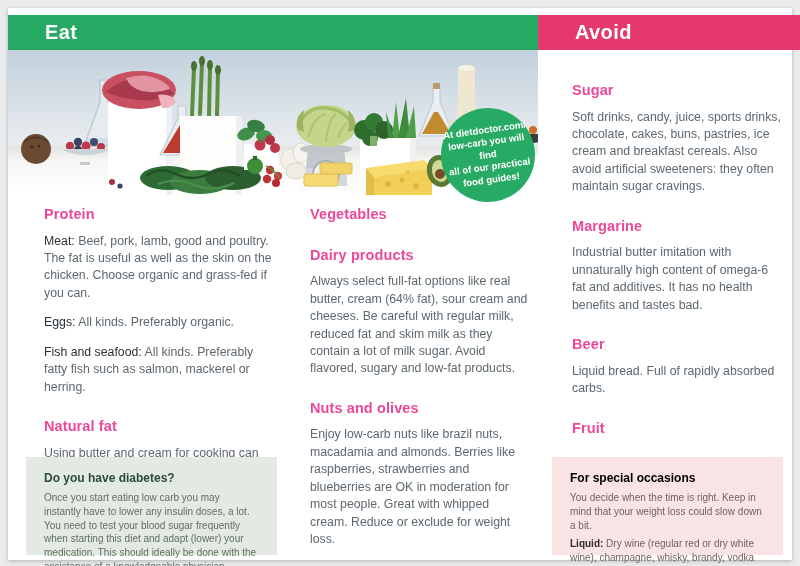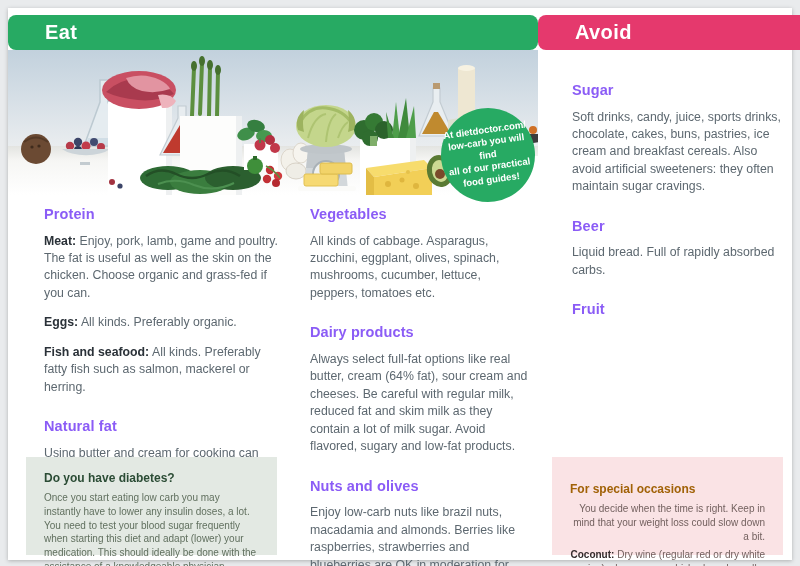--- a/index.html
+++ b/index.html
@@ -7,55 +7,55 @@
     width:800px;height:566px;position:relative;overflow:hidden;
     background:#e9ebed;
     font-family:"Liberation Sans", sans-serif;
     -webkit-font-smoothing:antialiased;
   }
   .page{
     position:absolute;left:8px;top:8px;width:784px;height:552px;
     background:#ffffff;box-shadow:0 1px 4px rgba(0,0,0,.25);
   }
   
-  .bar{position:absolute;top:7px;height:35px;display:flex;align-items:center;border-radius:8px;}
+  .bar{position:absolute;top:7px;height:35px;display:flex;align-items:center;}
   .bar-eat{left:0;width:530px;background:#27aa63;}
   .bar-avoid{left:530px;width:284px;background:#e5396d;}
   .bar-title{color:#ffffff;font-weight:bold;font-size:20px;letter-spacing:.4px;}
   .bar-eat .bar-title{margin-left:37px;}
   .bar-avoid .bar-title{margin-left:37px;}
   
   .photo{position:absolute;left:0;top:42px;width:530px;height:145px;overflow:hidden;}
   
   .badge{
     position:absolute;left:433px;top:100px;width:94px;height:94px;border-radius:50%;
     background:#27aa63;display:flex;align-items:center;justify-content:center;
     transform:rotate(-8deg);z-index:5;
   }
   .badge-text{color:#fff;font-size:9.5px;font-weight:bold;text-align:center;line-height:1.3;}
   
   .col{position:absolute;font-size:12.3px;line-height:1.42;color:#5d6870;}
   .col-1{left:36px;top:196px;width:238px;}
   .col-2{left:302px;top:196px;width:224px;}
   .col-avoid{left:564px;top:72px;width:216px;}
-  h3{font-size:14.5px;color:#8b5cf6;margin:0 0 8px 0;font-weight:bold;letter-spacing:.1px;}
+  h3{font-size:14.5px;color:#ec4899;margin:0 0 8px 0;font-weight:bold;letter-spacing:.1px;}
   .section{margin-bottom:20px;}
   .col p{margin:0 4px 12px 0;}
   .col p:last-child{margin-bottom:0;}
-  .lbl{color:#2a3138;font-weight:bold;}
+  .lbl{color:#2a3138;font-weight:normal;}
   
   .infobox{position:absolute;top:449px;height:98px;box-sizing:border-box;padding:14px 18px;}
   .box-diabetes{left:18px;width:251px;background:#e3e9e3;}
   .box-special{left:544px;width:231px;background:#fae3e5;}
   .infobox h4{margin:0 0 6px 0;font-size:12px;font-weight:bold;}
   .box-diabetes h4{color:#2b4c35;}
-  .box-special h4{color:#a16207;margin-top:11px;}
+  .box-special h4{color:#000000;}
   .infobox p{margin:0 0 5px 0;font-size:10px;line-height:1.38;}
   .box-diabetes p{color:#61705f;}
-  .box-special p{color:#73615f;text-align:right;}
+  .box-special p{color:#73615f;}
   .box-special .lbl2{font-weight:bold;color:#342b2c;}
 </style>
 </head>
 <body>
 
 <div class="page">
 
   <div class="bar bar-eat">
     <span class="bar-title">Eat</span>
   </div>
@@ -288,66 +288,69 @@
       <div>At dietdoctor.com/</div>
       <div>low-carb you will find</div>
       <div>all of our practical</div>
       <div>food guides!</div>
     </div>
   </div>
 
   <div class="col col-1">
     <div class="section">
       <h3>Protein</h3>
-      <p><span class="lbl">Meat:</span> <span>Enjoy, pork, lamb, game and poultry. The fat is useful as well as the skin on the chicken. Choose organic and grass-fed if you can.</span></p>
+      <p><span class="lbl">Meat:</span> <span>Beef, pork, lamb, good and poultry. The fat is useful as well as the skin on the chicken. Choose organic and grass-fed if you can.</span></p>
       <p><span class="lbl">Eggs:</span> <span>All kinds. Preferably organic.</span></p>
       <p><span class="lbl">Fish and seafood:</span> <span>All kinds. Preferably fatty fish such as salmon, mackerel or herring.</span></p>
     </div>
     <div class="section">
       <h3>Natural fat</h3>
       <p>Using butter and cream for cooking can make your food taste better and make you feel more satisfied. Try a Béarnaise or Hollandaise sauce, check the ingredients or make it yourself. Coconut fat, avocado oil or olive oil are also good options.</p>
     </div>
   </div>
 
   <div class="col col-2">
     <div class="section">
       <h3>Vegetables</h3>
-      <p>All kinds of cabbage. Asparagus, zucchini, eggplant, olives, spinach, mushrooms, cucumber, lettuce, peppers, tomatoes etc.</p>
     </div>
     <div class="section">
       <h3>Dairy products</h3>
       <p>Always select full-fat options like real butter, cream (64% fat), sour cream and cheeses. Be careful with regular milk, reduced fat and skim milk as they contain a lot of milk sugar. Avoid flavored, sugary and low-fat products.</p>
     </div>
     <div class="section">
       <h3>Nuts and olives</h3>
       <p>Enjoy low-carb nuts like brazil nuts, macadamia and almonds. Berries like raspberries, strawberries and blueberries are OK in moderation for most people. Great with whipped cream. Reduce or exclude for weight loss.</p>
     </div>
 
   </div>
 
   <div class="col col-avoid">
     <div class="section">
       <h3>Sugar</h3>
       <p>Soft drinks, candy, juice, sports drinks, chocolate, cakes, buns, pastries, ice cream and breakfast cereals. Also avoid artificial sweeteners: they often maintain sugar cravings.</p>
+    </div>
+    <div class="section">
+      <h3>Margarine</h3>
+      <p>Industrial butter imitation with unnaturally high content of omega-6 fat and additives. It has no health benefits and tastes bad.</p>
     </div>
     <div class="section">
       <h3>Beer</h3>
       <p>Liquid bread. Full of rapidly absorbed carbs.</p>
     </div>
     <div class="section">
       <h3>Fruit</h3>
 
     </div>
   </div>
 
   <div class="infobox box-diabetes">
     <h4>Do you have diabetes?</h4>
     <p>Once you start eating low carb you may instantly have to lower any insulin doses, a lot. You need to test your blood sugar frequently when starting this diet and adapt (lower) your medication. This should ideally be done with the assistance of a knowledgeable physician.</p>
   </div>
 
   <div class="infobox box-special">
     <h4>For special occasions</h4>
     <p>You decide when the time is right. Keep in mind that your weight loss could slow down a bit.</p>
-    <p><span class="lbl2">Coconut:</span> <span>Dry wine (regular red or dry white wine), champagne, whisky, brandy, vodka and cocktails without sugar.</span></p>
+    <p><span class="lbl2">Liquid:</span> <span>Dry wine (regular red or dry white wine), champagne, whisky, brandy, vodka and cocktails without sugar.</span></p>
 
   </div>
 
 </div>
 
 </body></html>

